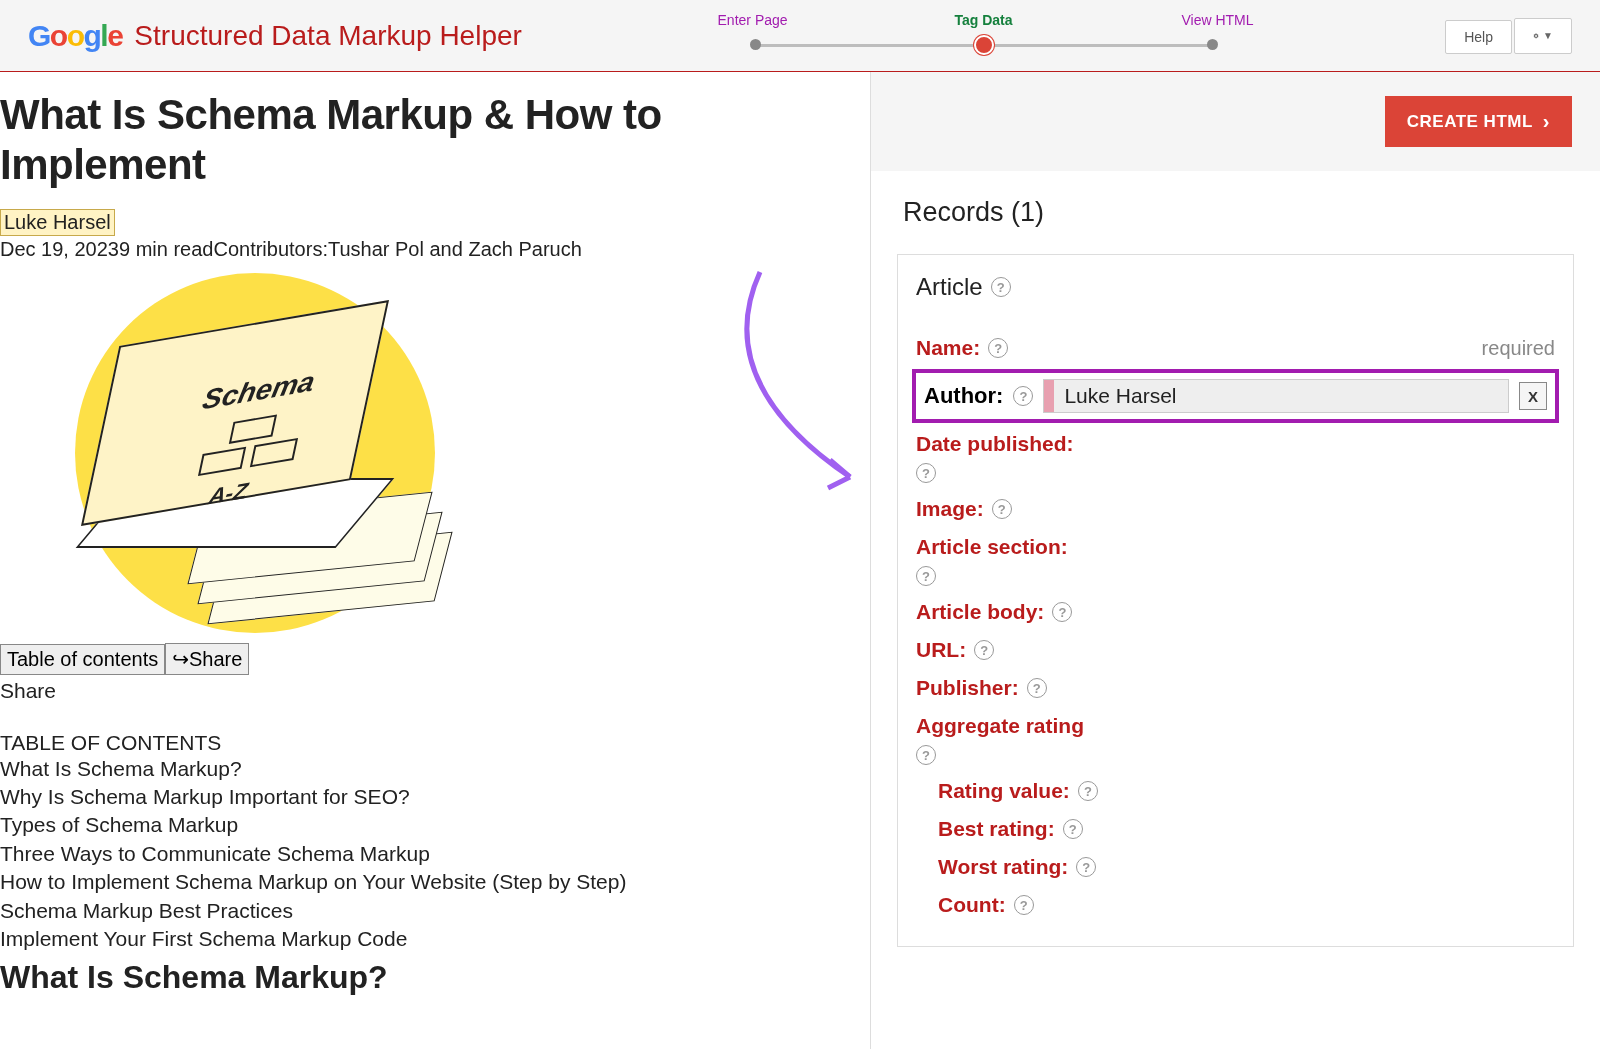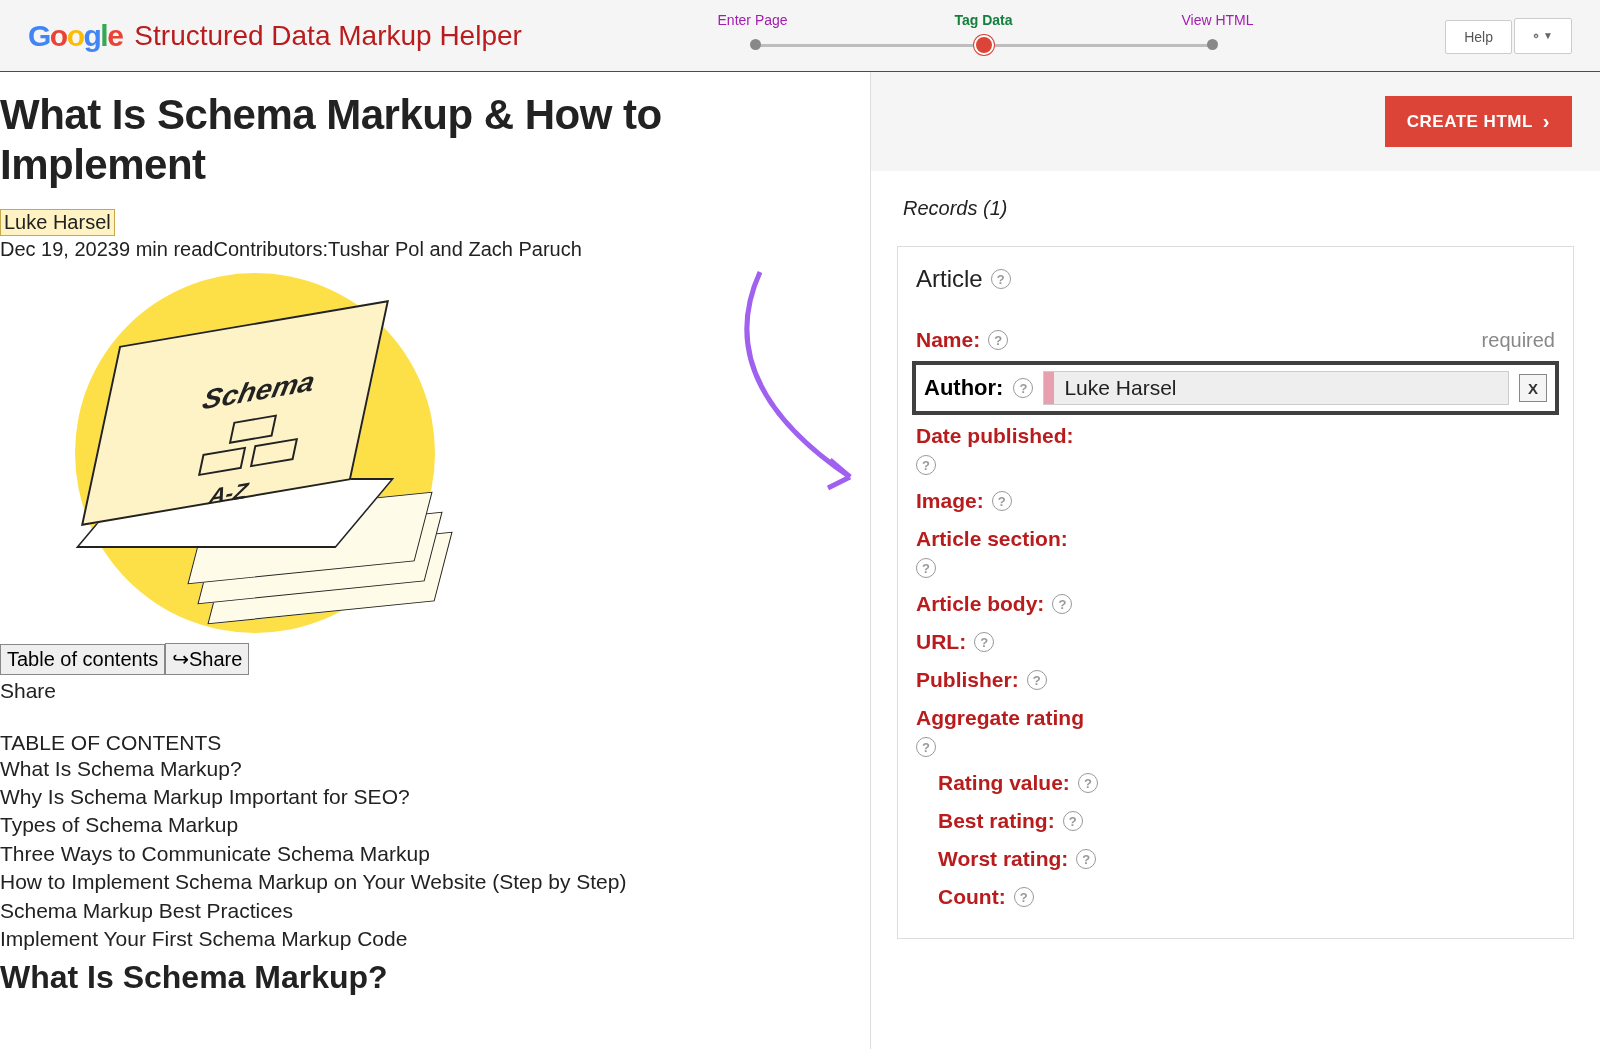--- a/index.html
+++ b/index.html
@@ -49,28 +49,28 @@
   .share-line { font-size: 21px; margin-top: 4px; }
   .toc-heading { font-size: 21px; margin-top: 28px; }
   .toc-list { font-size: 21px; line-height: 1.35; }
   .sub-heading { font-size: 32px; font-weight: 800; margin-top: 6px; }
   .body-text { font-size: 21px; margin-top: 6px; }
   
   
   .create-btn-row { padding: 24px 28px; display: flex; justify-content: flex-end; }
   .create-btn { background: #db4437; color: #fff; border: none; padding: 14px 22px; font-size: 17px; font-weight: 700; letter-spacing: 0.5px; cursor: pointer; display: flex; align-items: center; gap: 10px; }
   .records-area { background: #fff; flex: 1; padding: 18px 26px; }
-  .records-title { font-size: 20px; font-weight: 400; margin: 8px 0 26px 6px; font-style: italic; }
+  .records-title { font-size: 27px; font-weight: 400; margin: 8px 0 26px 6px; }
   .record-card { border: 1px solid #ddd; padding: 18px 18px 22px 18px; }
   .record-type { font-size: 24px; font-weight: 400; display: flex; align-items: center; gap: 8px; margin-bottom: 28px; }
   .help-circle { display:inline-flex; align-items:center; justify-content:center; width:20px; height:20px; border:1.5px solid #999; border-radius:50%; color:#999; font-size:13px; font-weight:700; }
   .field-row { display: flex; align-items: center; gap: 8px; font-size: 21px; color: #888; font-weight: 600; padding: 7px 0; }
   .field-row .label { color: #b91c1c; }
   .required-tag { margin-left: auto; color: #888; font-size: 20px; font-weight: 400; }
-  .author-row { border: 4px solid #404040; padding: 6px 8px; display: flex; align-items: center; gap: 10px; margin: 2px -4px; }
+  .author-row { border: 4px solid #a21caf; padding: 6px 8px; display: flex; align-items: center; gap: 10px; margin: 2px -4px; }
   .author-value-box { flex: 1; display: flex; align-items: center; background: #eee; border: 1px solid #ccc; height: 34px; }
   .author-tab { width: 10px; height: 100%; background: #e8a0b0; }
   .author-text { padding: 0 10px; font-size: 21px; color: #222; }
   .x-btn { width: 28px; height: 28px; border: 1.5px solid #888; background: #f5f5f5; font-size: 15px; font-weight: 700; color: #333; cursor: pointer; }
   .sub-field { padding-left: 22px; }
   
   
   .arrow-svg { position: absolute; left: 700px; top: 190px; width: 200px; height: 240px; pointer-events: none; }
 </style>
 </head>

